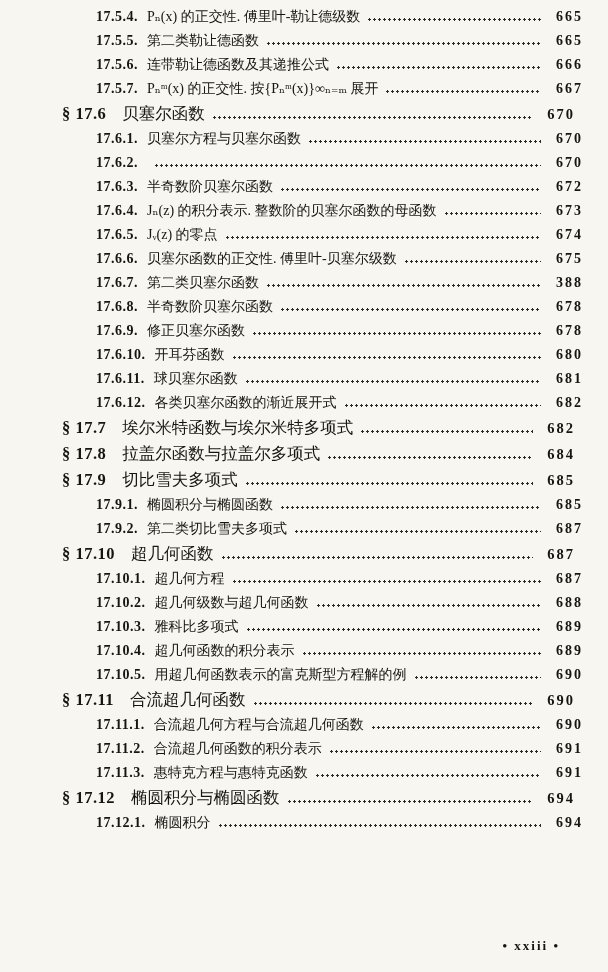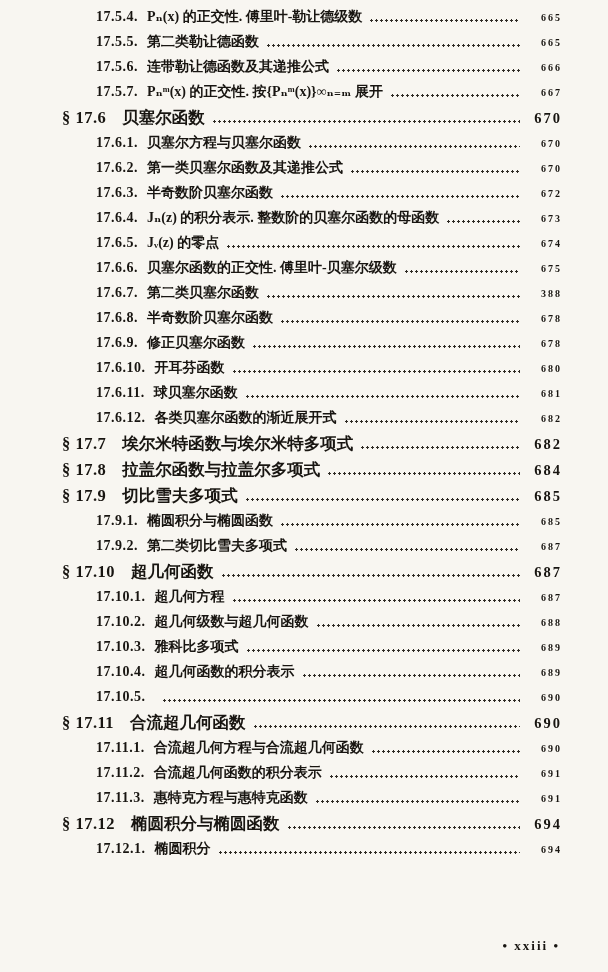--- a/index.html
+++ b/index.html
@@ -6,64 +6,64 @@
     margin: 0; padding: 0;
     width: 608px; height: 972px;
     background: #f8f6f1;
     overflow: hidden;
     font-family: "Liberation Serif", "DejaVu Serif", serif;
     color: #181511;
   }
   .page {
     box-sizing: border-box;
     width: 608px; height: 972px;
-    padding: 8px 46px 0 62px;
+    padding: 8px 25px 0 62px;
     position: relative;
   }
   .toc { width: 100%; }
   .row {
     display: flex;
     align-items: baseline;
     white-space: nowrap;
   }
   .row--sub {
     font-size: 14px;
     line-height: 18px;
     margin: 0 0 6px 34px;
     font-weight: 600;
   }
   .row--section {
     font-size: 16.5px;
     line-height: 20px;
-    margin: 6px 0 6px 0;
+    margin: 6px 8px 6px 0;
     font-weight: 700;
   }
   .num {
     font-weight: 700;
     margin-right: 9px;
     letter-spacing: 0.5px;
   }
   .row--section .num { margin-right: 16px; }
-  .title { font-weight: 700; }
+  .title { font-weight: 400; }
   .leader {
     flex: 1 1 auto;
     align-self: stretch;
     min-width: 12px;
     margin: 0 8px 0 7px;
     background-image: radial-gradient(circle, #2e2a24 1.05px, rgba(0,0,0,0) 1.35px);
     background-size: 5px 5px;
     background-repeat: repeat-x;
     background-position: left 72%;
   }
   .pageno {
     min-width: 34px;
     text-align: right;
     font-weight: 600;
     letter-spacing: 2px;
-    font-size: 10px;
+    font-size: 14px;
   }
   .row--section .pageno { font-size: 14.5px; }
   .footer {
     position: absolute;
     right: 48px;
     bottom: 18px;
     font-size: 13px;
     font-weight: 700;
     letter-spacing: 2px;
     margin-top: 48px;
@@ -105,21 +105,20 @@
     <span class="pageno">670</span>
   </div>
       <div class="row row--sub">
     <span class="num">17.6.1.</span>
     <span class="title">贝塞尔方程与贝塞尔函数</span>
     <span class="leader"></span>
     <span class="pageno">670</span>
   </div>
       <div class="row row--sub">
     <span class="num">17.6.2.</span>
-    <span class="title">第一类贝塞尔函数及其递推公式</span>
     <span class="leader"></span>
     <span class="pageno">670</span>
   </div>
       <div class="row row--sub">
     <span class="num">17.6.3.</span>
     <span class="title">半奇数阶贝塞尔函数</span>
     <span class="leader"></span>
     <span class="pageno">672</span>
   </div>
       <div class="row row--sub">
@@ -231,20 +230,21 @@
     <span class="pageno">689</span>
   </div>
       <div class="row row--sub">
     <span class="num">17.10.4.</span>
     <span class="title">超几何函数的积分表示</span>
     <span class="leader"></span>
     <span class="pageno">689</span>
   </div>
       <div class="row row--sub">
     <span class="num">17.10.5.</span>
+    <span class="title">用超几何函数表示的富克斯型方程解的例</span>
     <span class="leader"></span>
     <span class="pageno">690</span>
   </div>
       <div class="row row--section">
     <span class="num">§ 17.11</span>
     <span class="title">合流超几何函数</span>
     <span class="leader"></span>
     <span class="pageno">690</span>
   </div>
       <div class="row row--sub">

